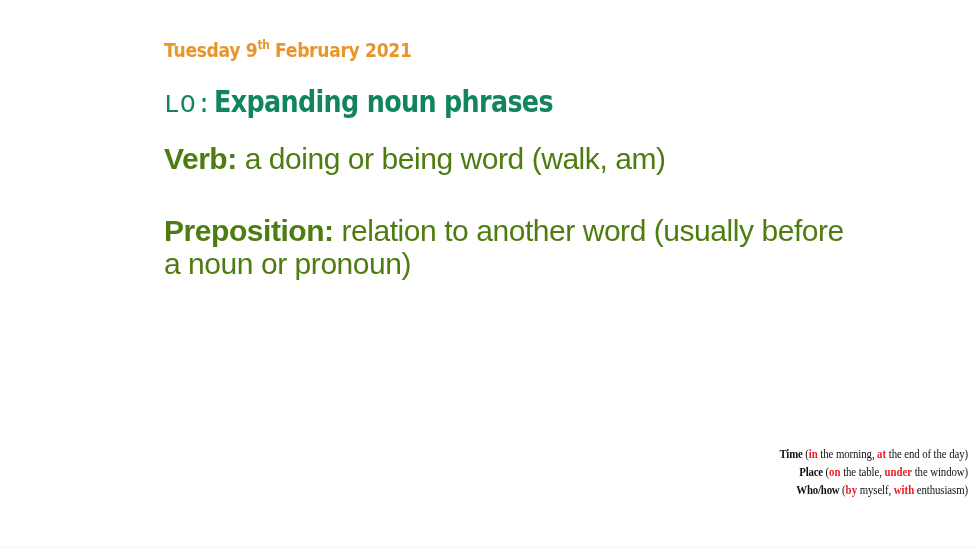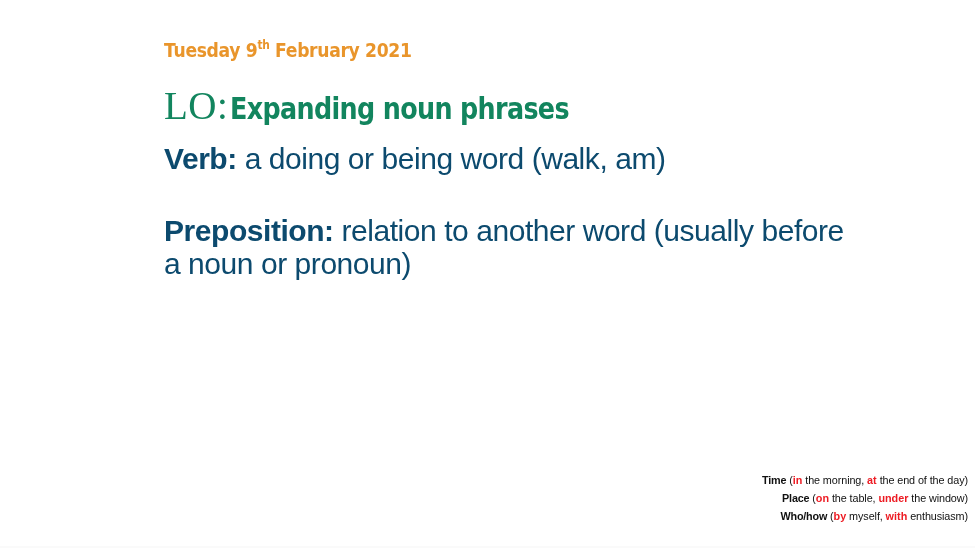--- a/index.html
+++ b/index.html
@@ -49,23 +49,23 @@
   
   .lo-heading {
     position: absolute;
     left: 164px;
     top: 86px;
     white-space: nowrap;
     color: #12855E;
     line-height: 1;
   }
   .lo-heading .lo-prefix {
-    font-family: Liberation Serif, serif;
+    font-family: Liberation Mono, monospace;
     font-weight: 400;
-    font-size: 39px;
+    font-size: 26px;
     letter-spacing: 0.5px;
   }
   .lo-heading .lo-title {
     font-family: "DejaVu Sans", sans-serif;
     font-weight: bold;
     font-size: 31px;
     letter-spacing: -0.8px;
     display: inline-block;
     transform: scaleX(0.82);
     transform-origin: left bottom;
@@ -73,43 +73,43 @@
   }
 
   
   .defs {
     position: absolute;
     left: 164px;
     top: 142px;
     width: 700px;
   }
   .def-row {
-    color: #0c4a6e;
+    color: #4d7c0f;
     font-family: "Liberation Sans", sans-serif;
     font-size: 30px;
     line-height: 1.12;
     letter-spacing: -0.45px;
     margin-bottom: 38px;
   }
   .def-row:last-child { margin-bottom: 17px; }
   .def-term {
     font-weight: bold;
   }
   .def-desc {
     font-weight: 400;
   }
 
   
   .prep-examples {
     position: absolute;
     left: 676px;
-    top: 471px;
+    top: 445px;
     width: 292px;
     color: #111111;
-    font-family: Liberation Sans, sans-serif;
+    font-family: Liberation Serif, serif;
     font-size: 11.5px;
     line-height: 1.58;
     text-align: right;
     white-space: nowrap;
   }
   .prep-examples .ex-line {
     display: block;
     transform: scaleX(0.94);
     transform-origin: right center;
   }

